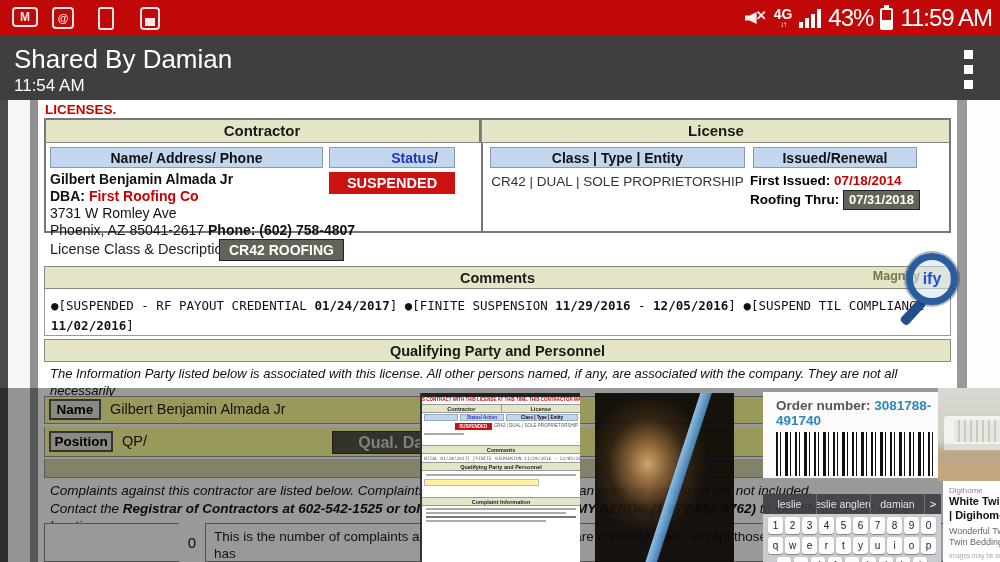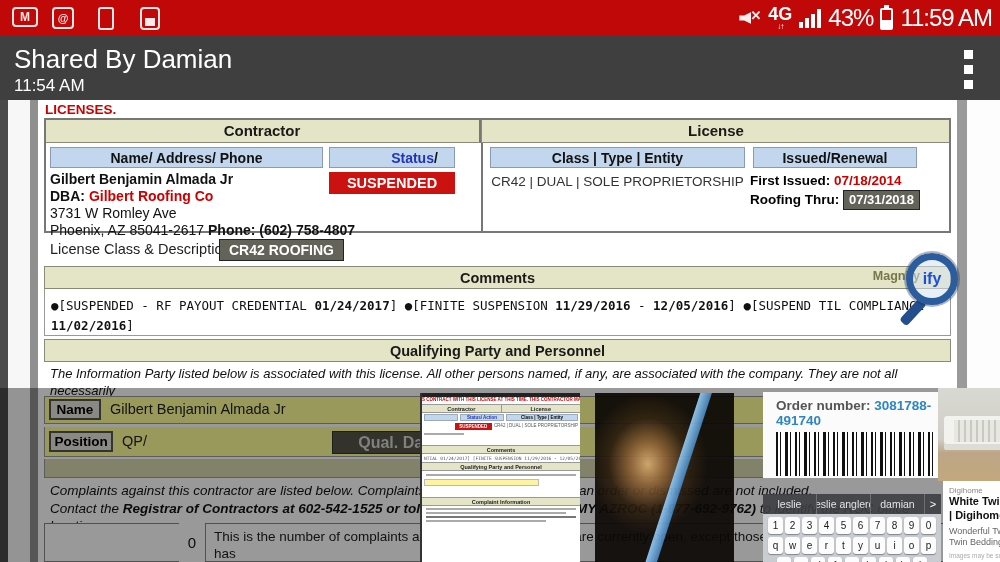--- a/index.html
+++ b/index.html
@@ -16,21 +16,21 @@
   .sigbars { display:flex; align-items:flex-end; gap:2px; height:20px; }
   .sigbars i { display:block; width:4px; background:#fff; }
   .battery { position:relative; width:13px; height:22px; border:2px solid #fff; border-radius:2px; margin-top:2px; }
   .battery:before { content:""; position:absolute; top:-5px; left:2px; width:5px; height:3px; background:#fff; }
   .battery i { position:absolute; bottom:0; left:0; right:0; height:45%; background:#fff; }
   .mute { position:relative; width:22px; height:20px; }
   .mute .spk { position:absolute; left:0; top:4px; width:12px; height:12px; background:#ffecec;
                clip-path:polygon(0 30%, 40% 30%, 100% 0, 100% 100%, 40% 70%, 0 70%); }
   .mute .x { position:absolute; right:0; top:0; font-size:13px; font-weight:bold; color:#ffecec; }
   .lte { text-align:center; line-height:1; }
-  .lte .g4 { font-size:18px; font-weight:bold; }
+  .lte .g4 { font-size:14px; font-weight:bold; }
   .lte .arr { font-size:8px; letter-spacing:-1px; }
 
   
   .appheader { left:0; top:36px; width:1000px; height:64px; background:#3f3f3f; z-index:20; }
   .app-title { position:absolute; left:14px; top:8px; color:#fff; font-size:26px; font-weight:400; }
   .app-time  { position:absolute; left:14px; top:40px; color:#fff; font-size:17px; }
   .menu-dots { position:absolute; right:26px; top:14px; width:10px; cursor:pointer; }
   .menu-dots i { display:block; width:9px; height:9px; background:#fff; margin-bottom:6px; }
 
   
@@ -168,21 +168,21 @@
 
   <div class="abs bluehdr" style="left:50px; top:147px; width:273px; height:21px; line-height:20px; z-index:2;">Name/ Address/ Phone</div>
   <div class="abs bluehdr" style="left:329px; top:147px; width:126px; height:21px; line-height:20px; z-index:2;">
     <span style="color:#2233bb;margin-left:45px;">Status</span><span>/ Bedding</span>
   </div>
   <div class="abs bluehdr" style="left:490px; top:147px; width:255px; height:21px; line-height:20px; z-index:2;">Class | Type | Entity</div>
   <div class="abs bluehdr" style="left:753px; top:147px; width:164px; height:21px; line-height:20px; z-index:2;">Issued/Renewal</div>
 
   <div class="abs" style="left:50px; top:171px; z-index:2; line-height:17px;">
     <div class="docline b">Gilbert Benjamin Almada Jr</div>
-    <div class="docline"><span class="b">DBA:</span> <span class="b red">Gilbert Roofing Co</span></div>
+    <div class="docline"><span class="b">DBA:</span> <span class="b red">First Roofing Co</span></div>
     <div class="docline">3731 W Romley Ave</div>
     <div class="docline"><span>Phoenix, AZ 85041-2617</span> <span class="b">Phone: (602) 758-4807</span></div>
   </div>
   <div class="abs" style="left:329px; top:172px; width:126px; height:22px; background:#cc1111; color:#fff; font-weight:bold; font-size:14.5px; text-align:center; line-height:22px; z-index:2;">SUSPENDED</div>
 
   <div class="abs" style="left:490px; top:174px; width:255px; font-size:13.5px; color:#333; text-align:center; z-index:2;">CR42 | DUAL | SOLE PROPRIETORSHIP</div>
   <div class="abs" style="left:750px; top:172px; z-index:2; font-size:13.5px; line-height:18px;">
     <div><span class="b">First Issued:</span> <span class="b red">07/18/2014</span></div>
     <div><span class="b">Roofing Thru:</span> <span class="darkchip" style="display:inline-block; padding:0 5px; font-size:13px;">07/31/2018</span></div>
   </div>

